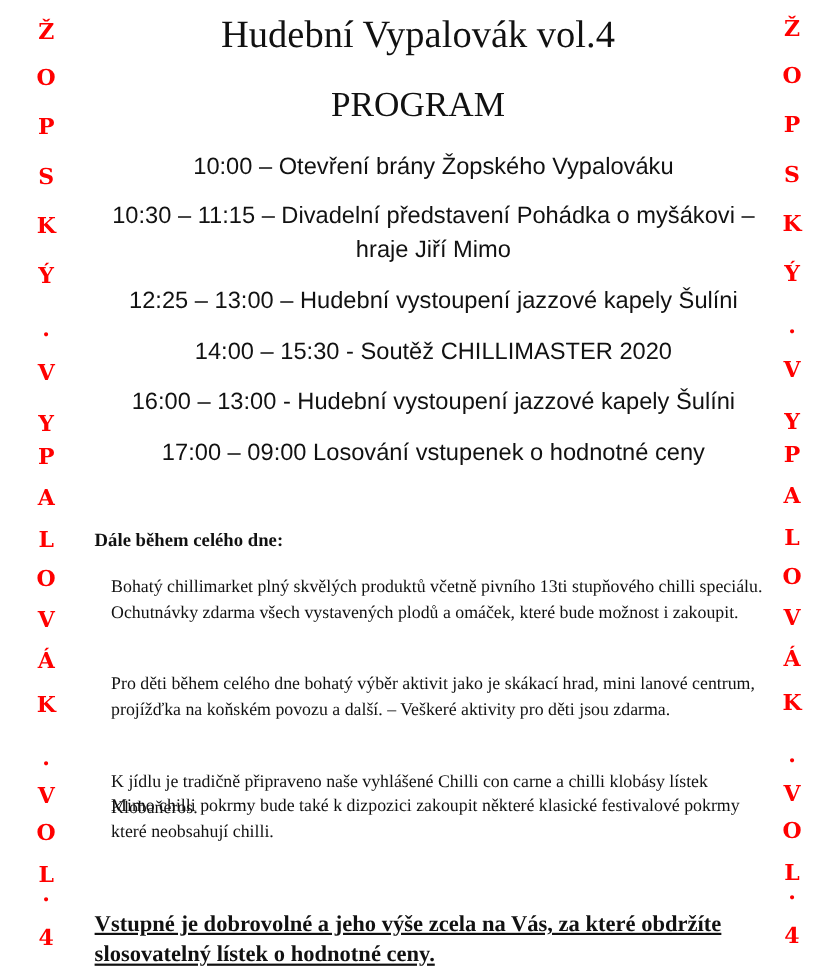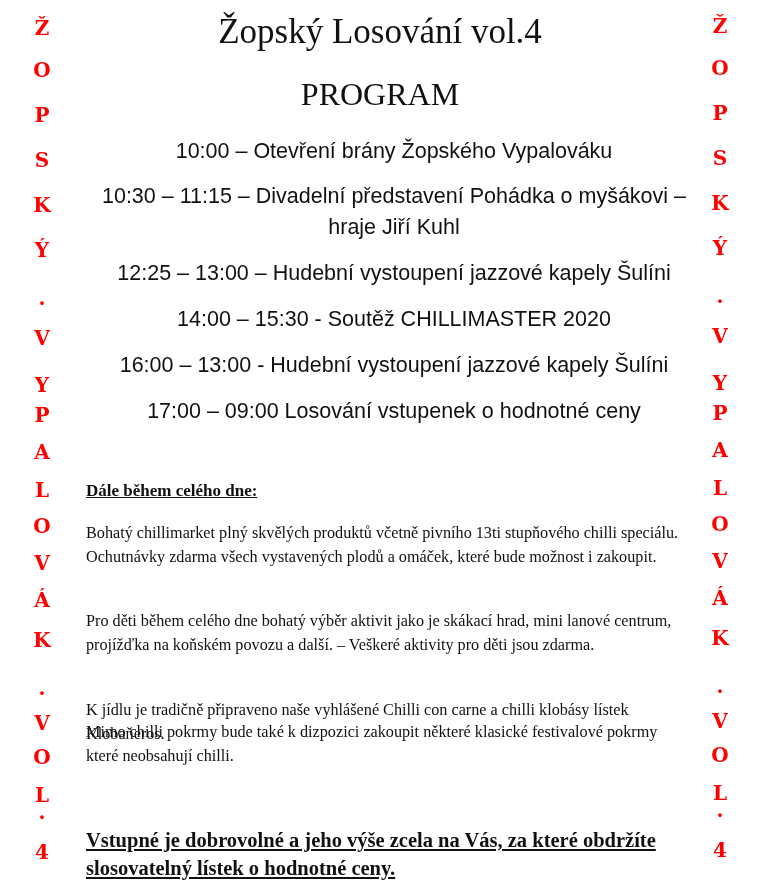--- a/index.html
+++ b/index.html
@@ -12,22 +12,22 @@
                  color: #ff0000; font-family: "DejaVu Serif", serif; font-weight: bold;
                  font-size: 20px; line-height: 24px; transform: translateY(-50%); }
   .main { position: absolute; left: 80px; width: 600px; top: 0; }
   .title { position: absolute; top: 10px; left: 0; width: 600px; text-align: center;
            font-family: "Liberation Serif", serif; font-size: 35px; line-height: 44px; color: #111; }
   .subtitle { position: absolute; top: 74px; left: 0; width: 600px; text-align: center;
               font-family: "Liberation Serif", serif; font-size: 32px; line-height: 40px; color: #111; }
   .prog-item { position: absolute; left: 14px; width: 600px; text-align: center;
                font-family: Liberation Sans, sans-serif; font-size: 21.5px; line-height: 31px; color: #111; }
   .section { position: absolute; left: 6px; width: 594px; font-family: "Liberation Serif", serif; }
-  .section-heading { font-weight: bold; text-decoration: underline; font-size: 17px; }
-  .para { font-size: 16.2px; line-height: 24px; color: #111; }
+  .section-heading { font-weight: bold; font-size: 17px; }
+  .para { font-size: 16.2px; line-height: 24px; color: #111; margin-left: 15px; }
   .final { font-size: 20.5px; line-height: 28px; text-decoration: underline; color: #111; font-weight: bold; }
 </style>
 </head>
 <body>
 
 <div class="side left">
     <div class="side-letter" style="top: 28px; color: rgb(255, 0, 0);">Ž</div>
     <div class="side-letter" style="top: 70px; color: rgb(255, 0, 0);">O</div>
     <div class="side-letter" style="top: 115px; color: rgb(255, 0, 0);">P</div>
     <div class="side-letter" style="top: 160px; color: rgb(255, 0, 0);">S</div>
@@ -69,26 +69,26 @@
     <div class="side-letter" style="top: 638px; color: rgb(255, 0, 0);">K</div>
     <div class="side-letter" style="top: 686px; color: rgb(255, 0, 0);">.</div>
     <div class="side-letter" style="top: 721px; color: rgb(255, 0, 0);">V</div>
     <div class="side-letter" style="top: 755px; color: rgb(255, 0, 0);">O</div>
     <div class="side-letter" style="top: 793px; color: rgb(255, 0, 0);">L</div>
     <div class="side-letter" style="top: 810px; color: rgb(255, 0, 0);">.</div>
     <div class="side-letter" style="top: 850px; color: rgb(255, 0, 0);">4</div>
   </div>
 
 <div class="main">
-  <div class="title">Žopský Losování vol.4</div>
+  <div class="title">Hudební Vypalovák vol.4</div>
   <div class="subtitle">PROGRAM</div>
 
   <div class="prog-item" style="top:136px">10:00 – Otevření brány Žopského Vypalováku</div>
   <div class="prog-item" style="top:181px">10:30 – 11:15 – Divadelní představení Pohádka o myšákovi –</div>
-  <div class="prog-item" style="top:212px">hraje Jiří Kuhl</div>
+  <div class="prog-item" style="top:212px">hraje Jiří Mimo</div>
   <div class="prog-item" style="top:258px">12:25 – 13:00 – Hudební vystoupení jazzové kapely Šulíni</div>
   <div class="prog-item" style="top:304px">14:00 – 15:30 -  Soutěž CHILLIMASTER 2020</div>
   <div class="prog-item" style="top:350px">16:00 – 13:00 - Hudební vystoupení jazzové kapely Šulíni</div>
   <div class="prog-item" style="top:396px">17:00 – 09:00 Losování vstupenek o hodnotné ceny</div>
 
   <div class="section" style="top:481px">
     <div class="section-heading">Dále během celého dne:</div>
   </div>
   <div class="section para" style="top:521px">Bohatý chillimarket plný skvělých produktů včetně pivního 13ti stupňového chilli speciálu. Ochutnávky zdarma všech vystavených plodů a omáček, které bude možnost i zakoupit.</div>
   <div class="section para" style="top:609px">Pro děti během celého dne bohatý výběr aktivit jako je skákací hrad, mini lanové centrum, projížďka na koňském povozu a další. – Veškeré aktivity pro děti jsou zdarma.</div>

